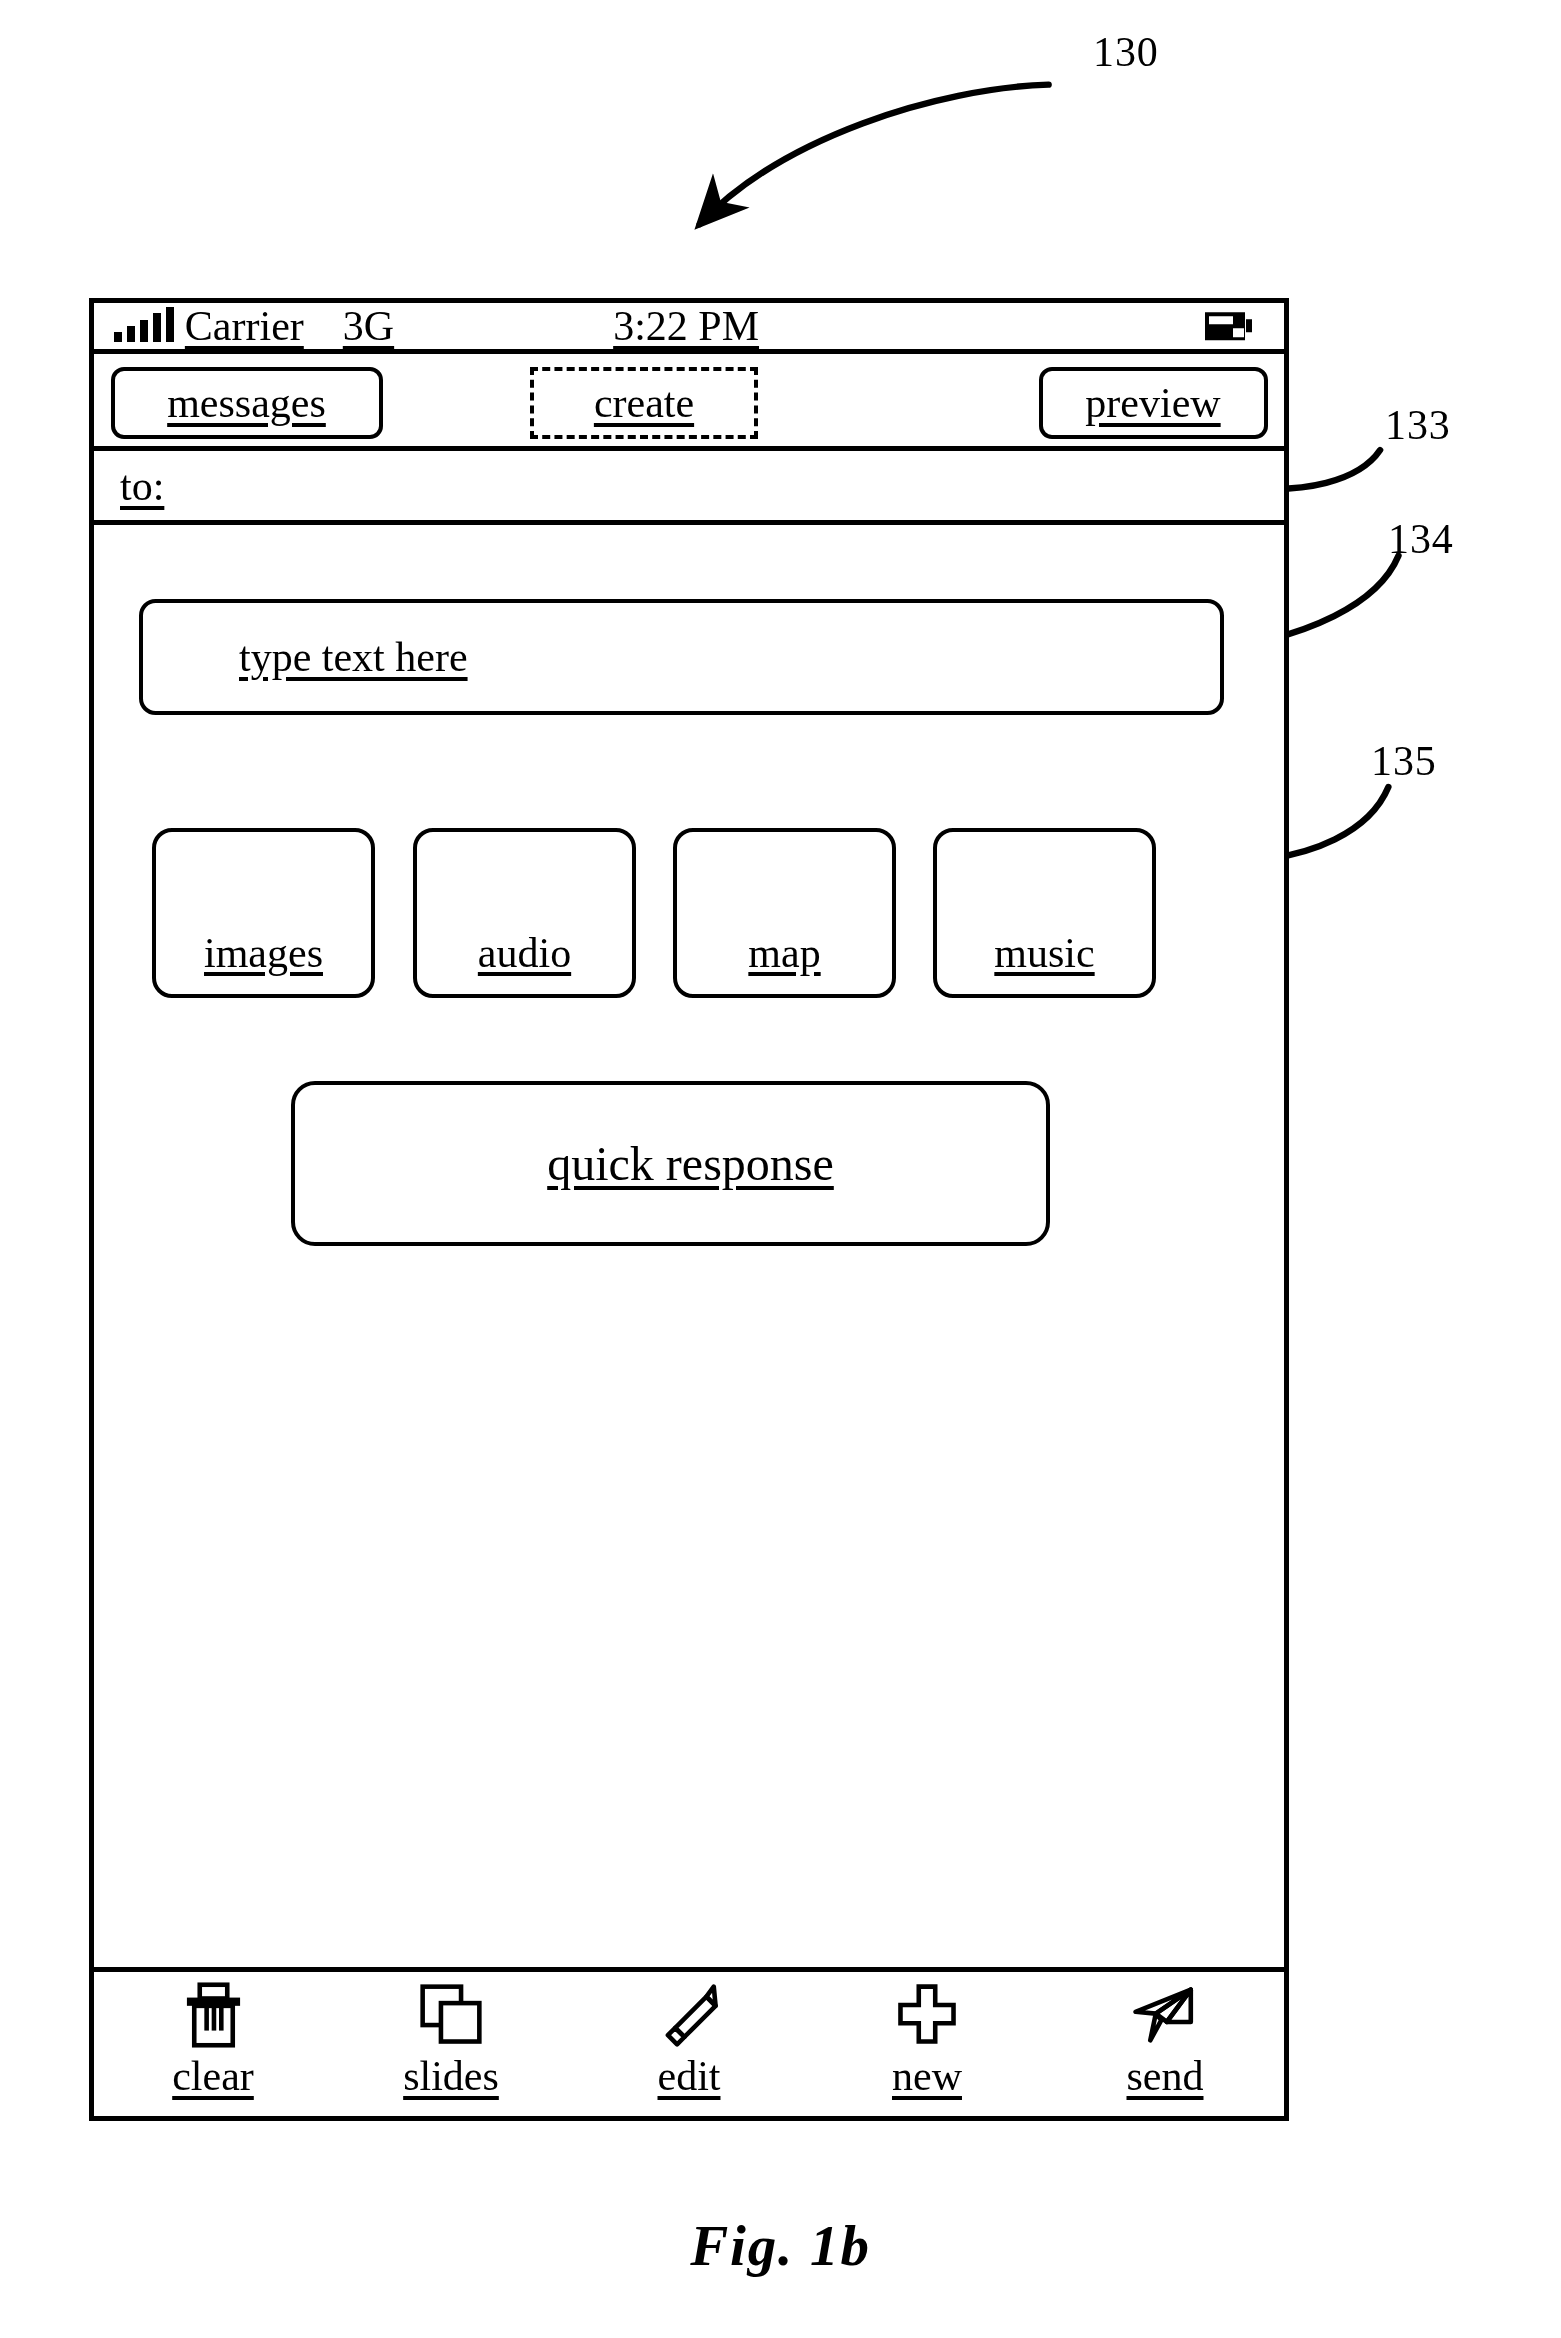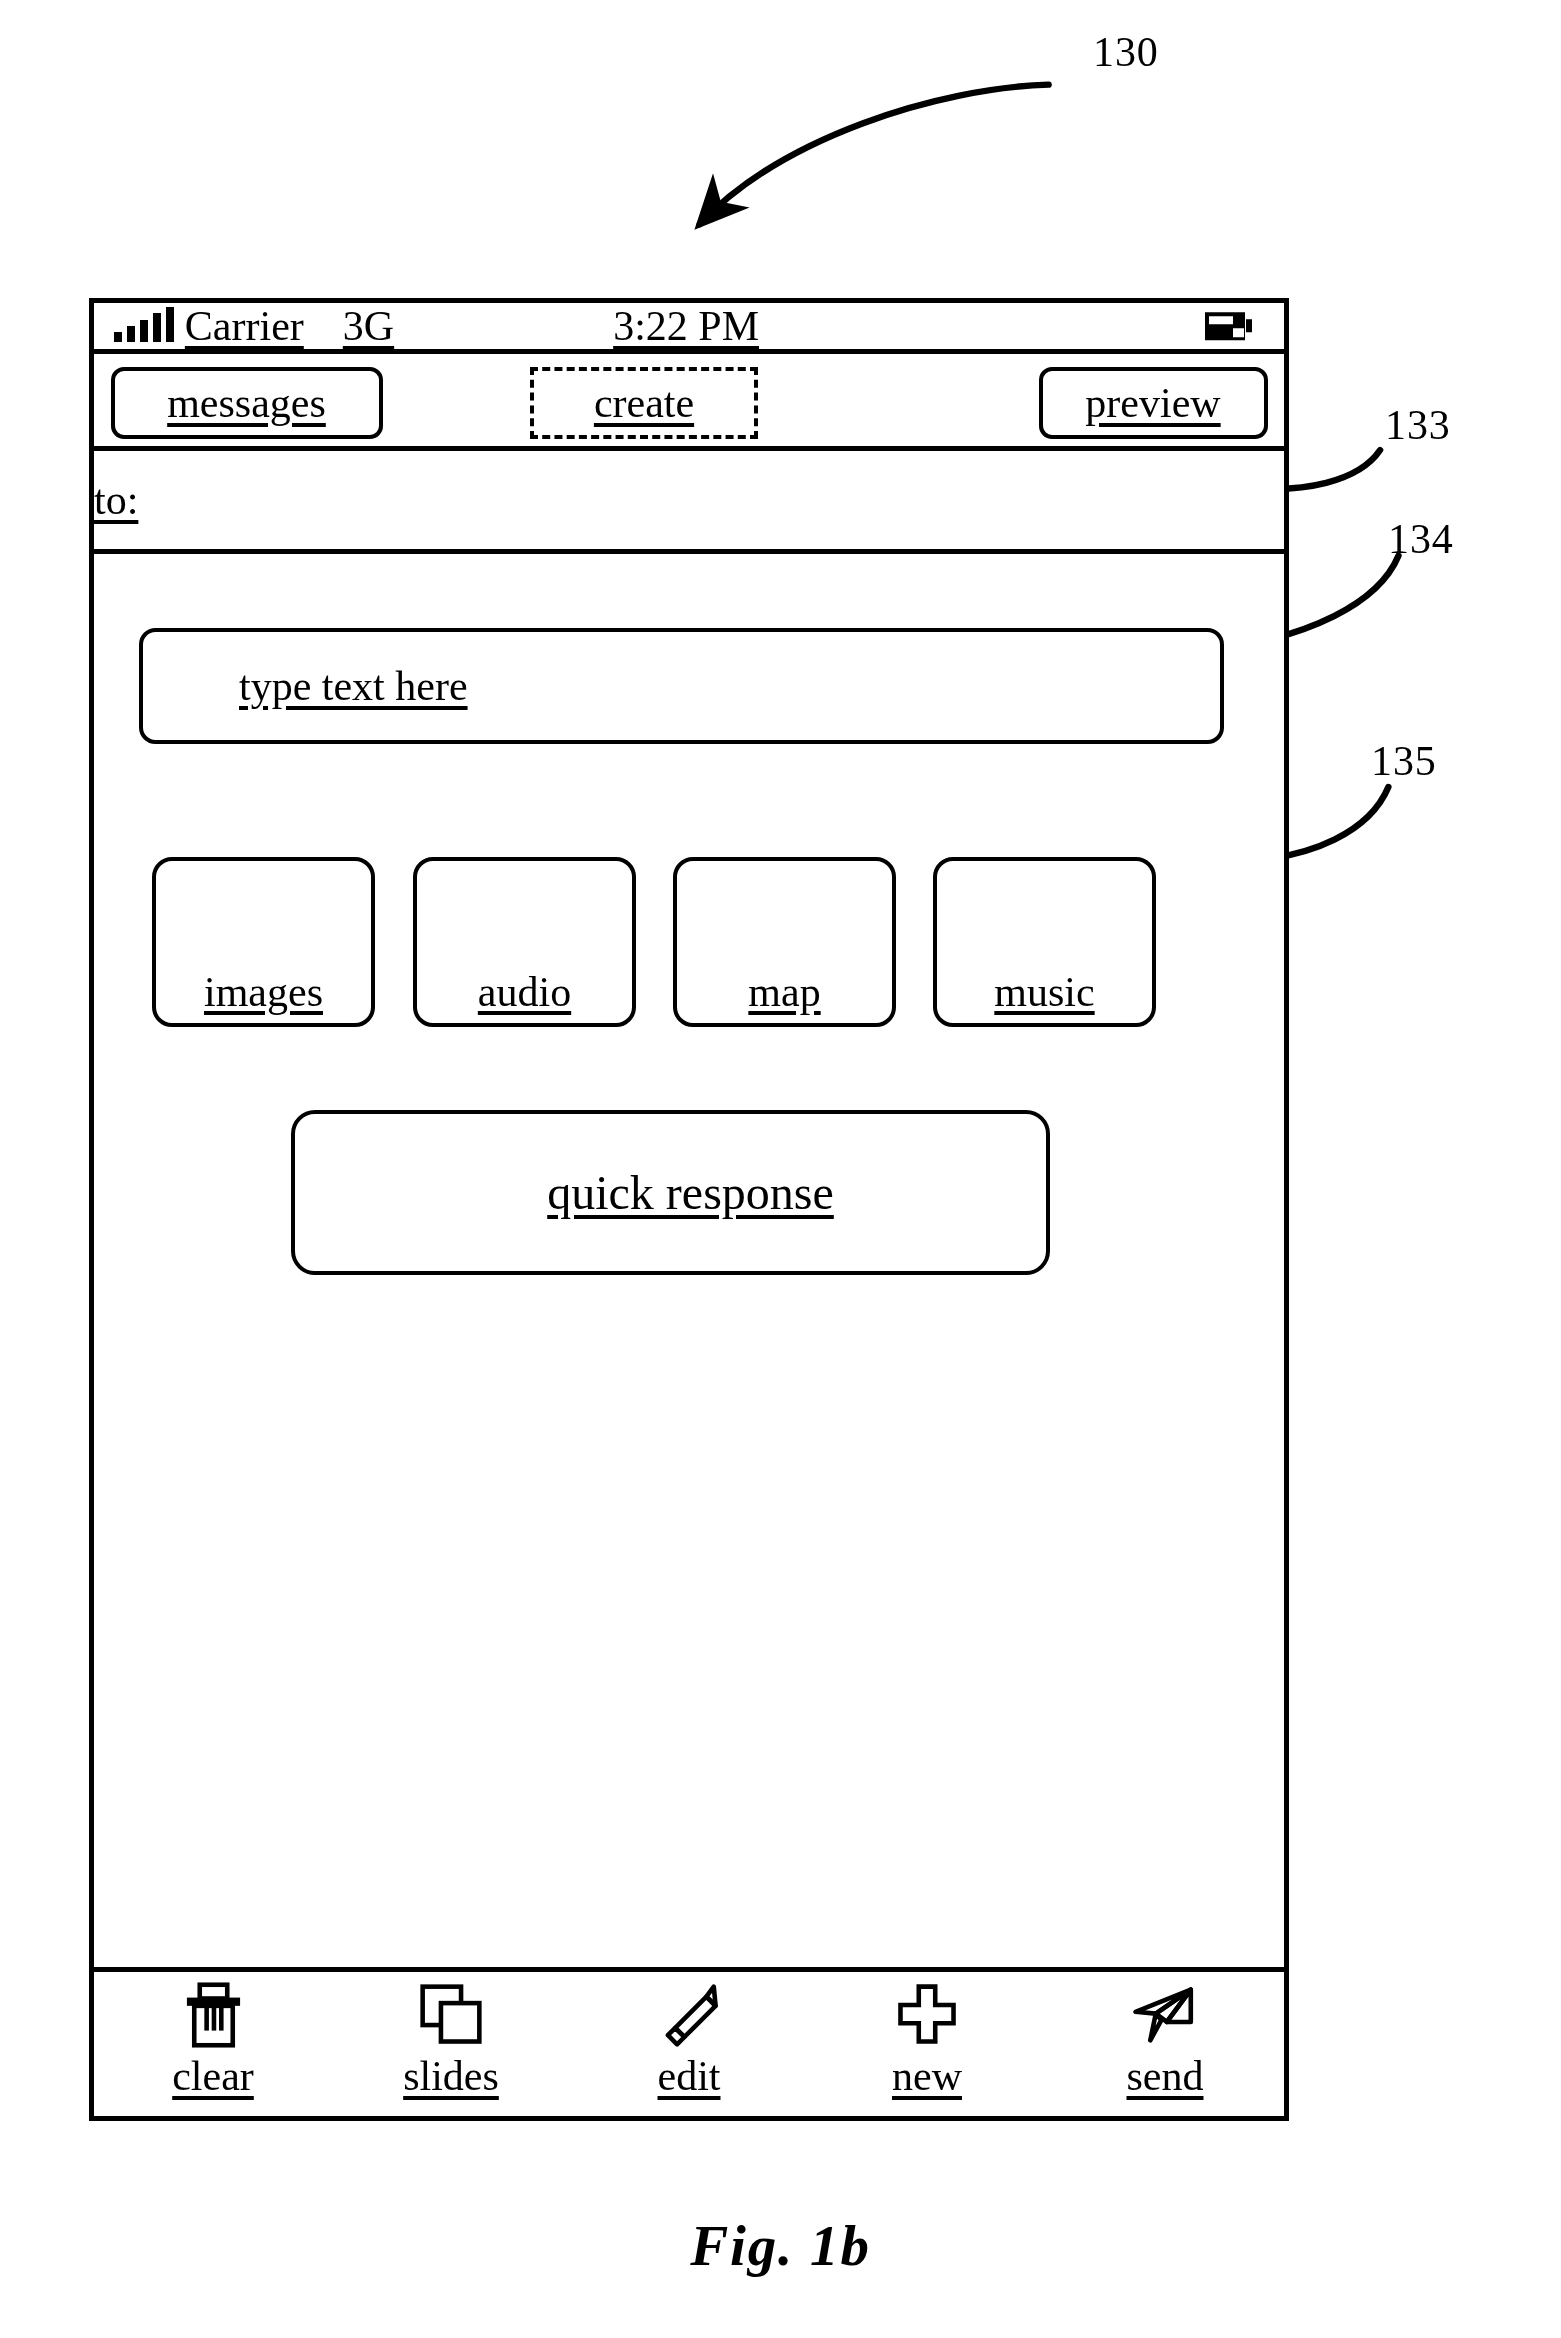--- a/index.html
+++ b/index.html
@@ -160,25 +160,26 @@
     left: 436px;
     width: 228px;
     border: 4.6px dashed #000;
     border-radius: 0;
   }
   #btn-preview { right: 16.5px; width: 229px; }
 
   
   #to-field {
     position: relative;
-    height: 103px;
+    height: 74px;
     border-bottom: 5.5px solid #000;
     box-sizing: border-box;
     display: flex;
     align-items: center;
+    padding-left: 26px;
   }
   #to-label {
     font-size: 42px;
     line-height: 1;
     text-decoration: underline;
     text-decoration-thickness: 3.7px;
     text-underline-offset: 5.5px;
   }
 
   
@@ -223,21 +224,21 @@
     top: 0;
     width: 223px;
     height: 170px;
     border: 4.6px solid #000;
     border-radius: 20px;
     box-sizing: border-box;
     background: #fff;
     display: flex;
     align-items: flex-end;
     justify-content: center;
-    padding-bottom: 9px;
+    padding-bottom: 19px;
   }
   .media-btn span {
     font-size: 42px;
     line-height: 1.05;
     text-decoration: underline;
     text-decoration-thickness: 3.7px;
     text-underline-offset: 4.6px;
     white-space: nowrap;
   }
   #media-images { left: 13px; }

